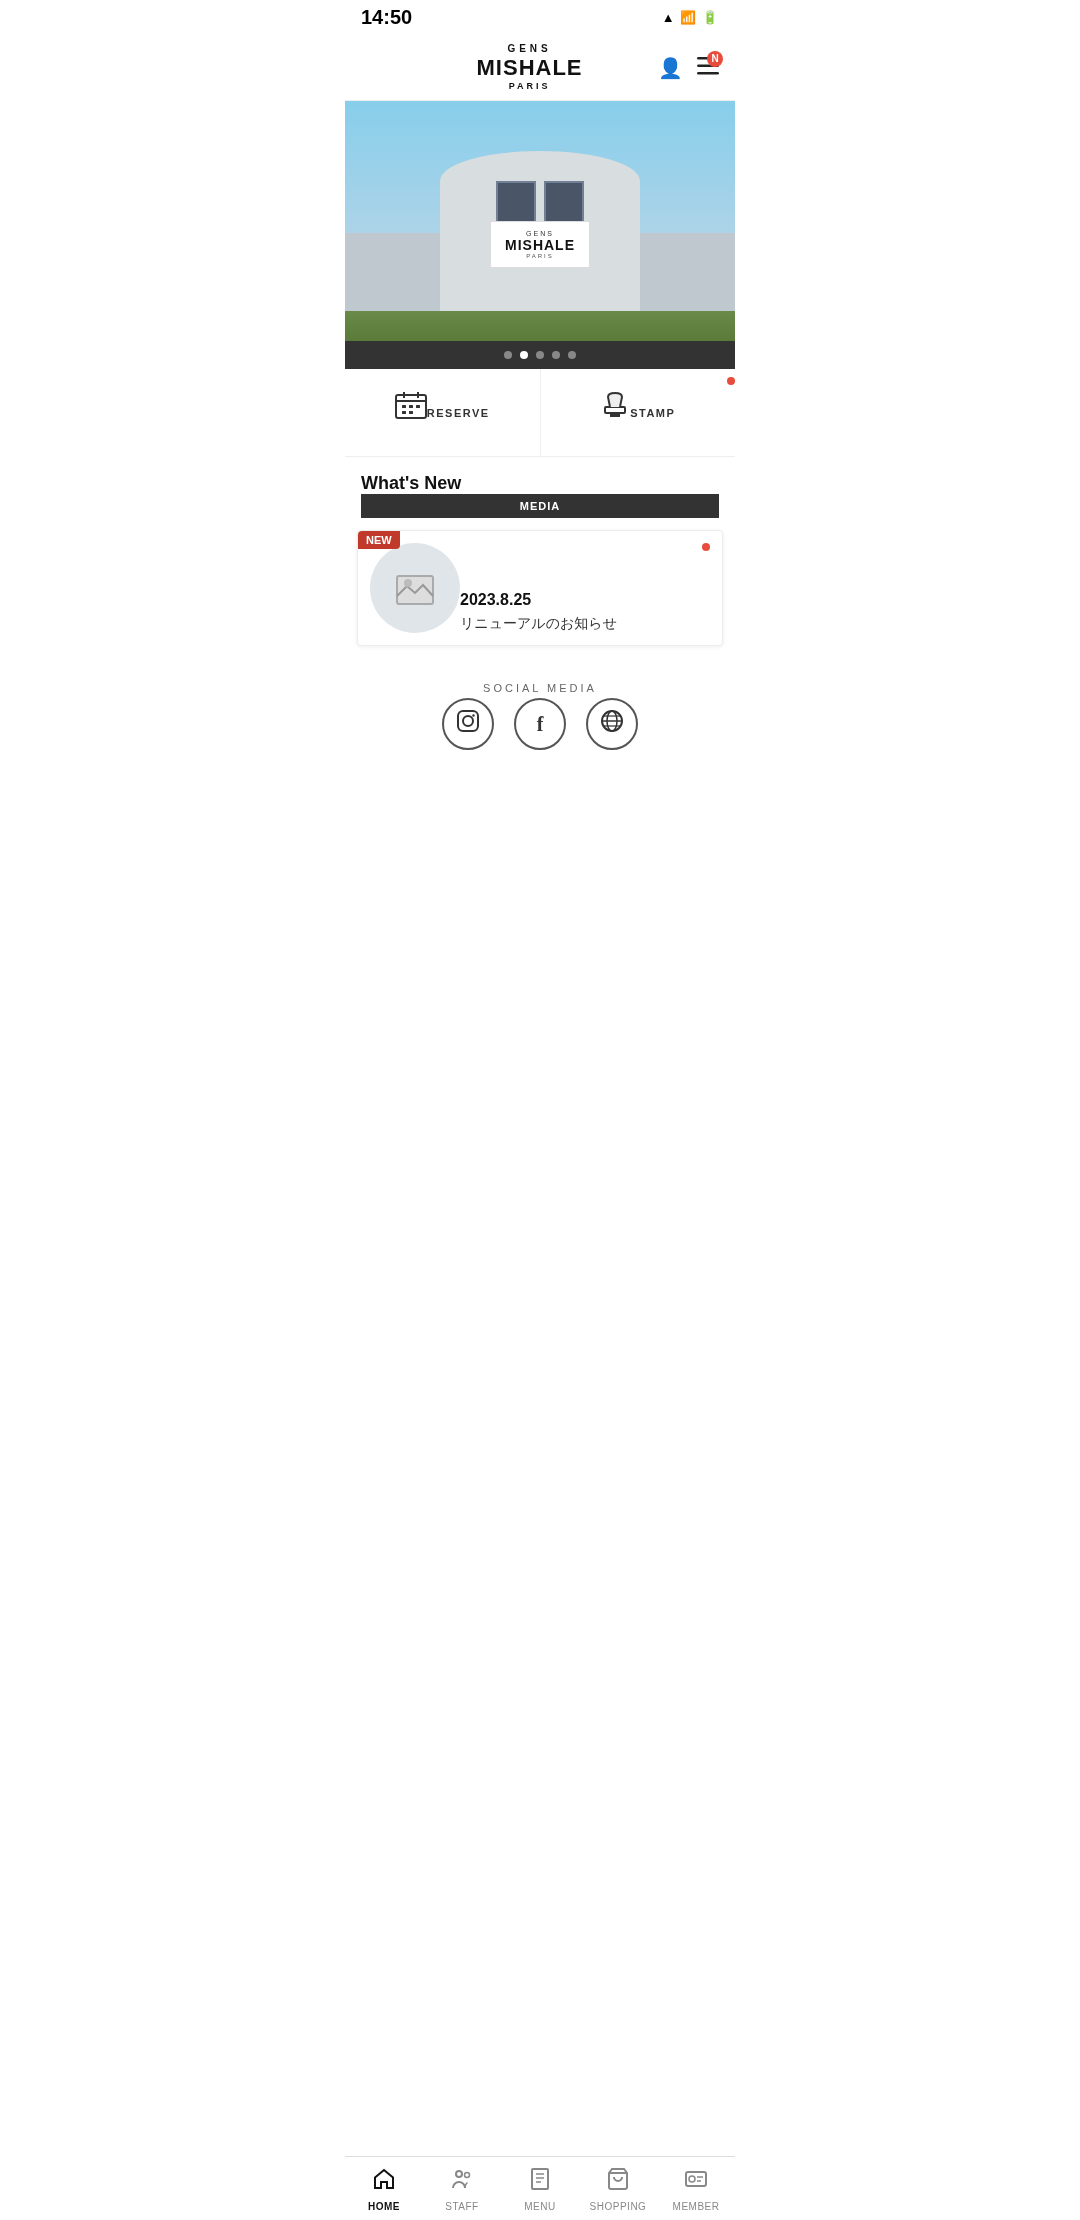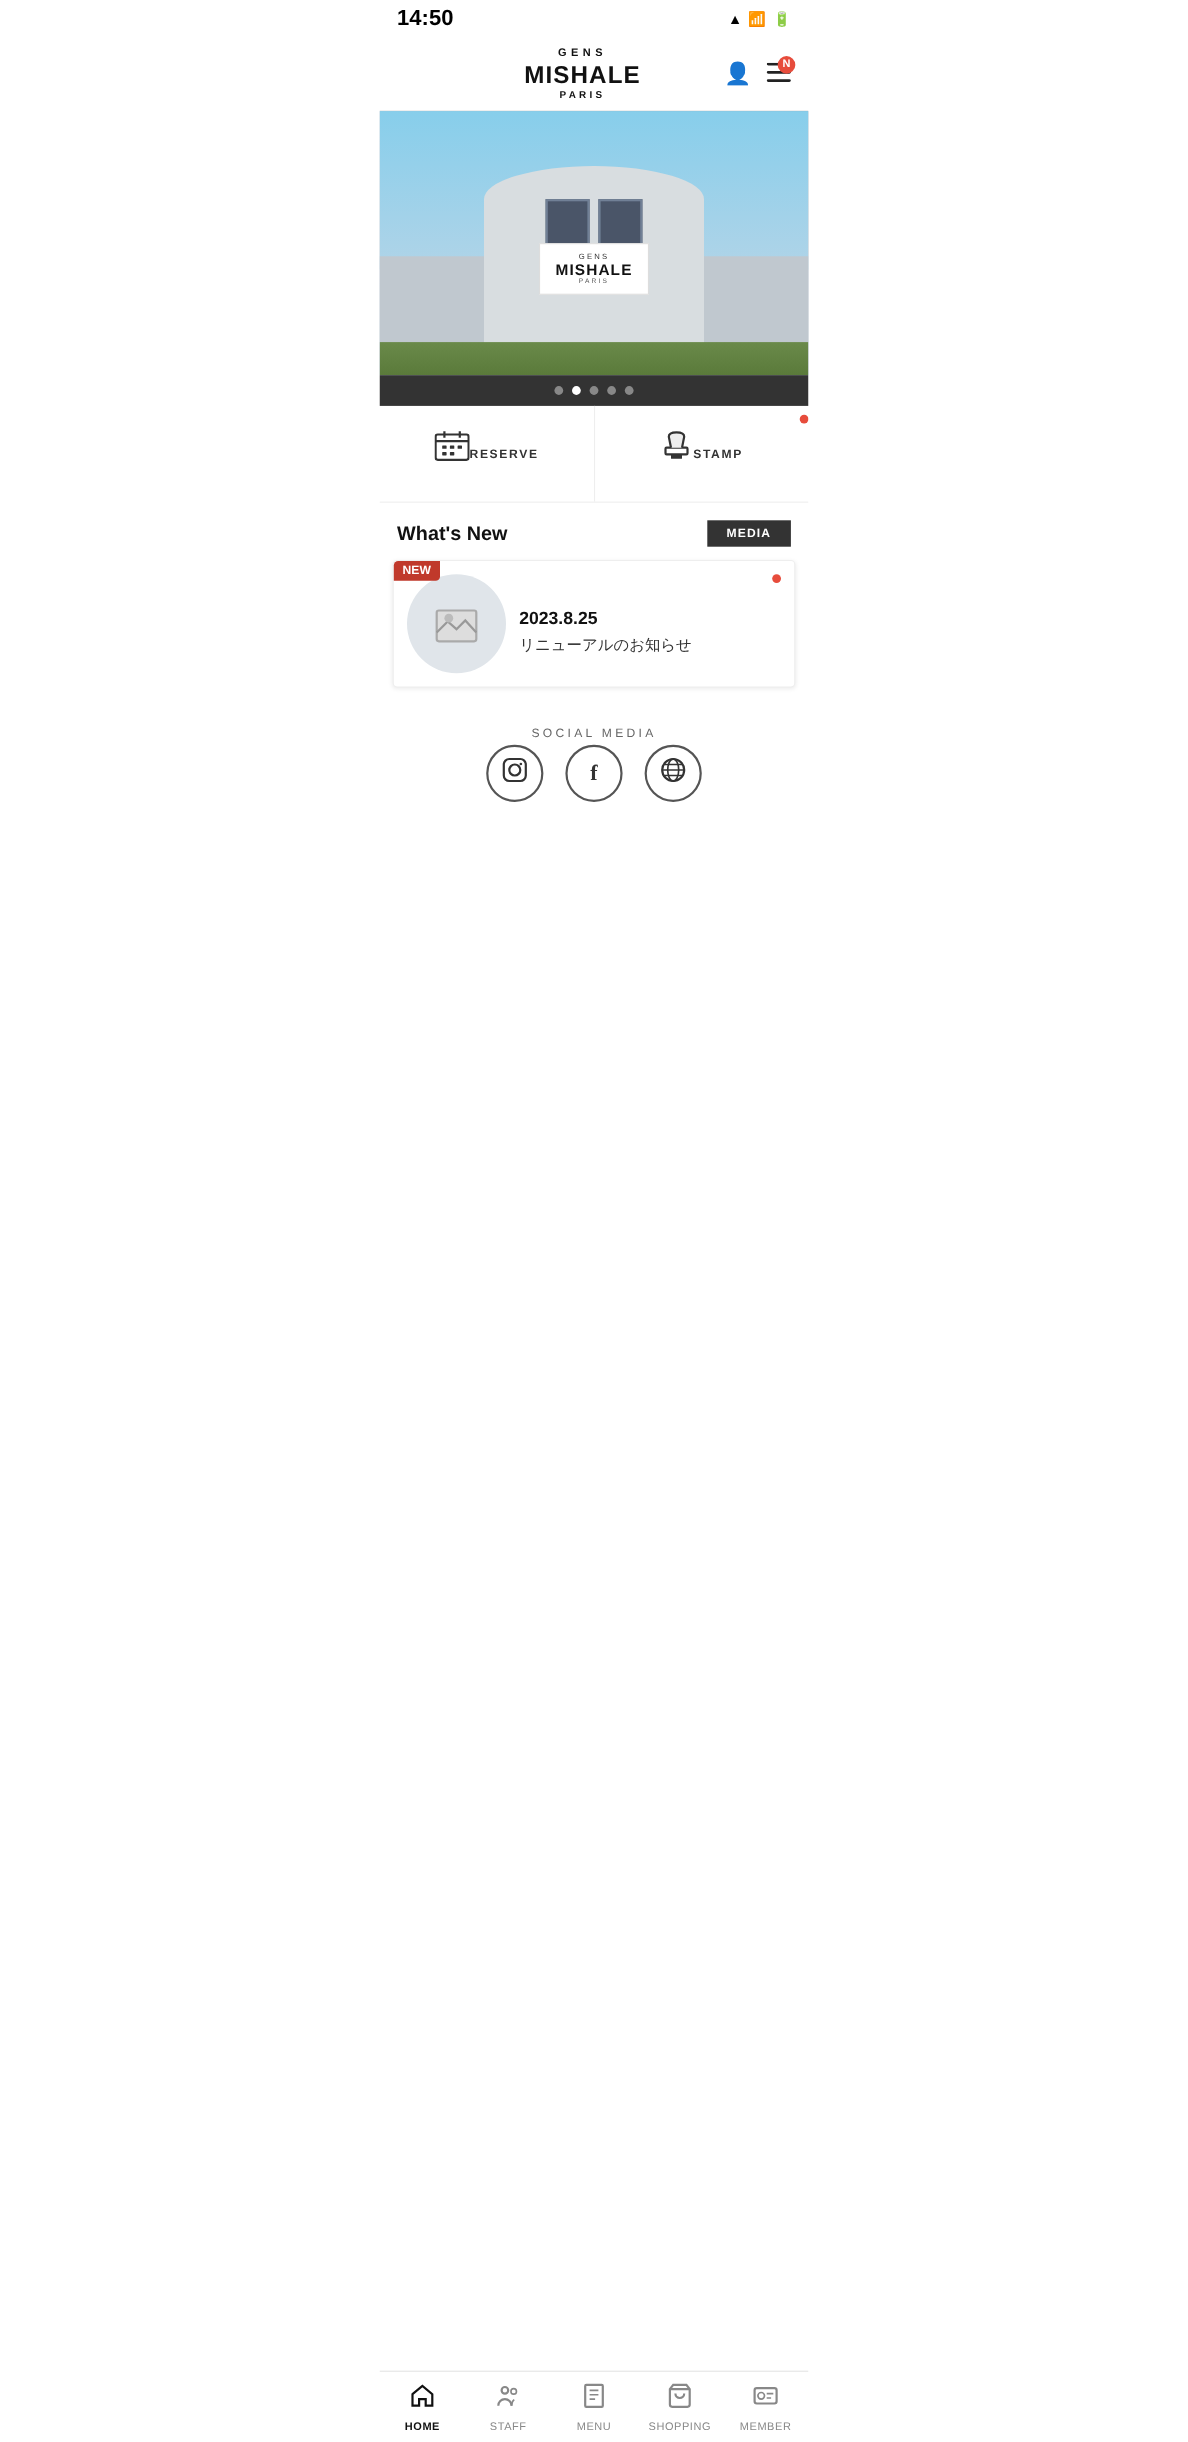--- a/index.html
+++ b/index.html
@@ -197,22 +197,22 @@
       font-size: 11px;
       font-weight: 600;
       letter-spacing: 1.5px;
       color: #333;
     }
 
     
     .whats-new-header {
       display: flex;
       justify-content: space-between;
-      align-items: center;
       padding: 16px 16px 12px;
+      flex-direction: column;
     }
     .whats-new-title {
       font-size: 18px;
       font-weight: 700;
       color: #111;
     }
     .more-btn {
       background: #333;
       color: #fff;
       border: none;
@@ -222,23 +222,23 @@
       letter-spacing: 1px;
       cursor: pointer;
     }
 
     
     .news-card {
       margin: 0 12px 12px;
       border: 1px solid #eee;
       border-radius: 4px;
       display: flex;
-      align-items: center;
+      align-items: flex-end;
       padding: 12px;
-      gap: 12px;
+      gap: 0;
       position: relative;
       background: #fff;
       box-shadow: 0 1px 4px rgba(0,0,0,0.08);
     }
     .news-new-badge {
       position: absolute;
       top: 0;
       left: 0;
       background: #c0392b;
       color: #fff;

